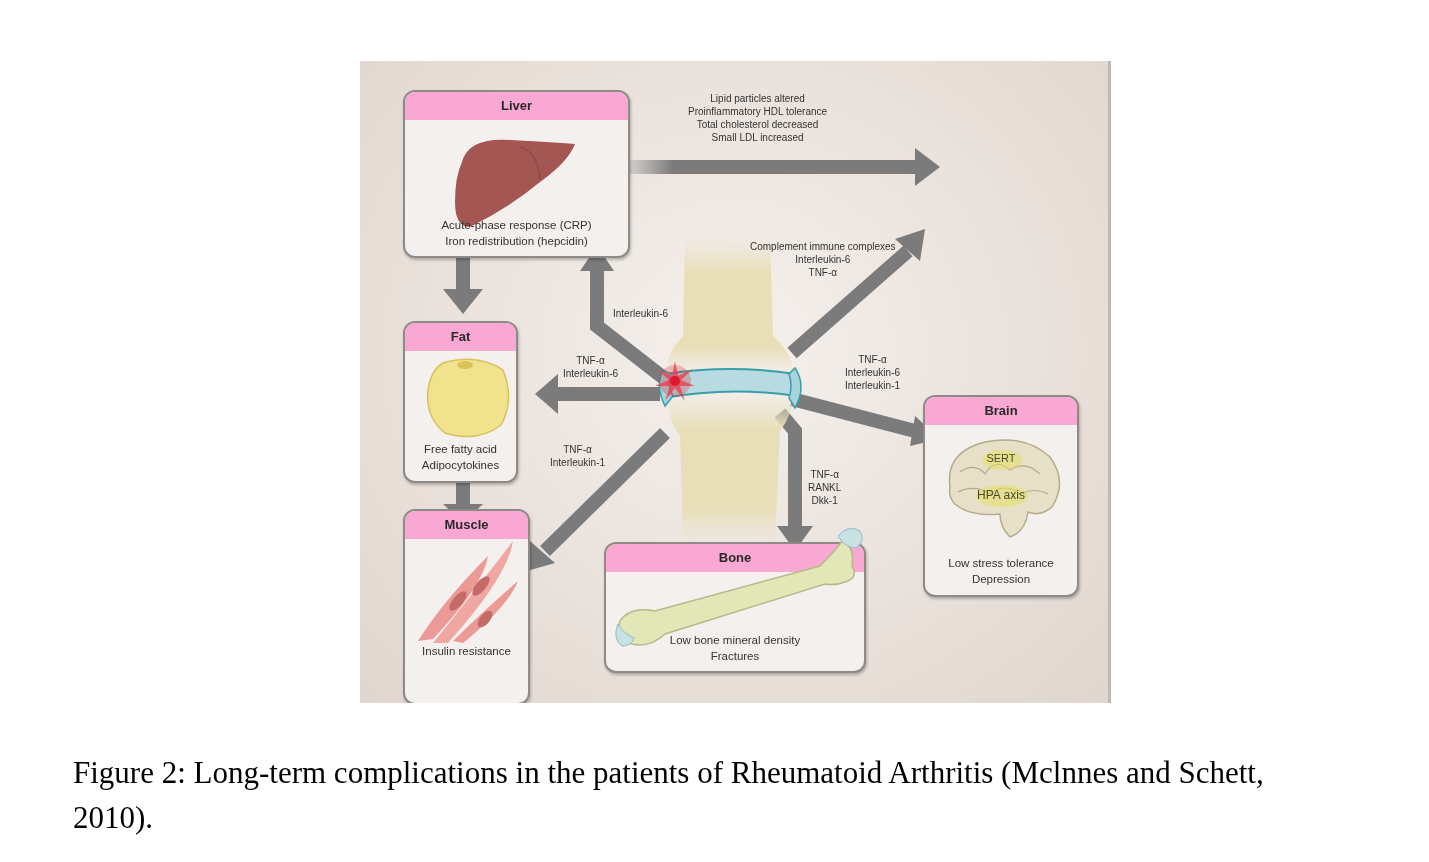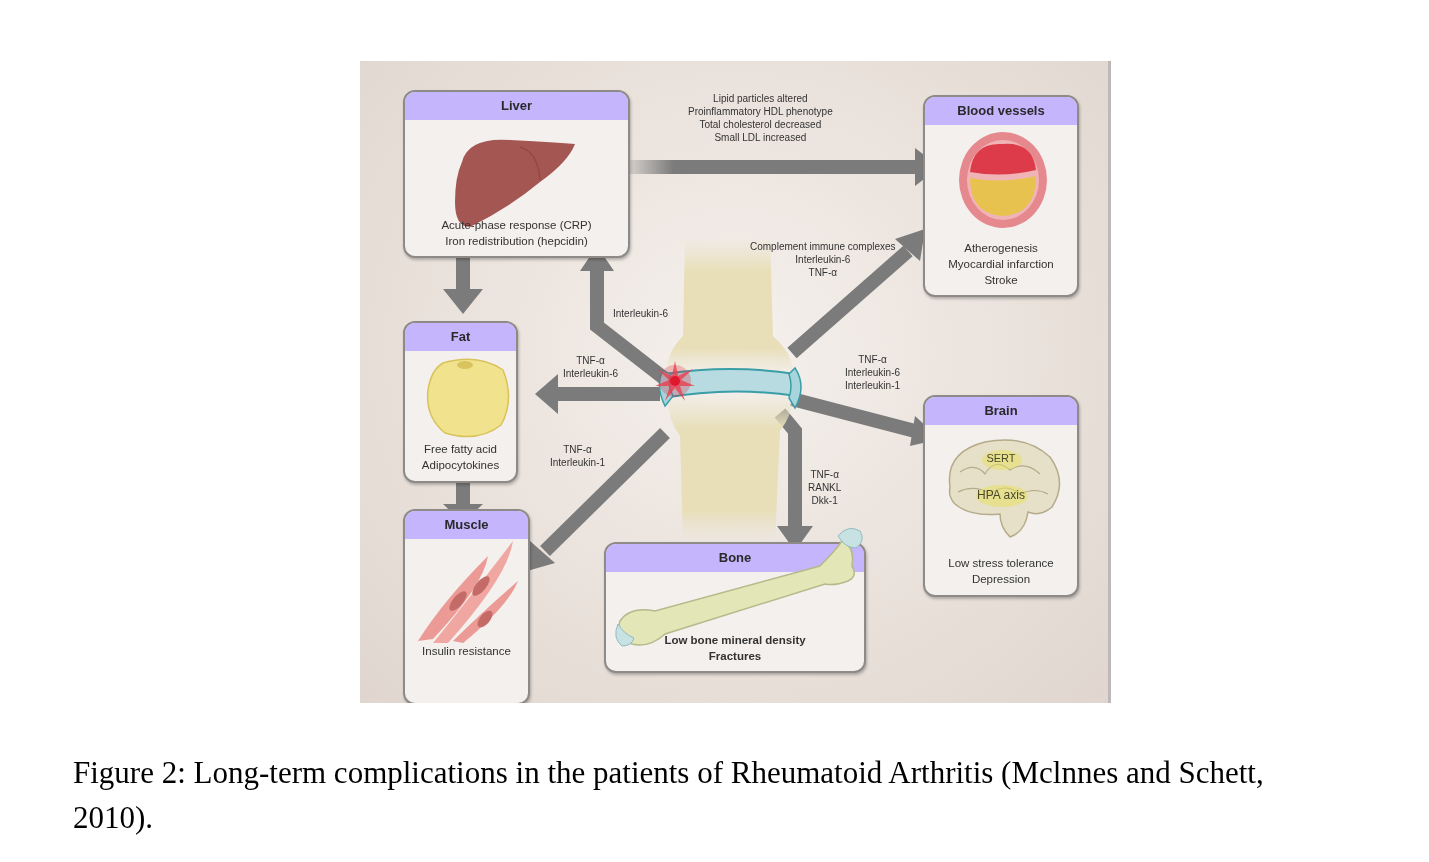--- a/index.html
+++ b/index.html
@@ -2,21 +2,21 @@
 <html><head>
 <meta charset="utf-8">
 <style>
   html,body{margin:0;padding:0;background:#ffffff;}
   body{width:1429px;height:862px;position:relative;overflow:hidden;font-family:"Liberation Sans",sans-serif;}
   #figure{position:absolute;left:360px;top:61px;width:751px;height:642px;
     background:radial-gradient(ellipse at 50% 45%, #f5f1ee 0%, #ece4de 45%, #e0d6cf 100%);
     border-right:3px solid #bfb8bb;box-sizing:border-box;overflow:hidden;}
   .box{position:absolute;background:#f3f0ee;border:2px solid #8d8a88;border-radius:12px;box-sizing:border-box;overflow:hidden;
        box-shadow:1px 2px 3px rgba(0,0,0,0.25);}
-  .box .hdr{height:28px;background:#c4b5fd;text-align:center;font-weight:bold;font-size:13px;line-height:28px;color:#2a2a2a;}
+  .box .hdr{height:28px;background:#f9a8d4;text-align:center;font-weight:bold;font-size:13px;line-height:28px;color:#2a2a2a;}
   .box .desc{position:absolute;left:0;right:0;text-align:center;font-size:11.5px;line-height:16px;color:#333;}
   .lbl{position:absolute;text-align:center;font-size:10px;line-height:13px;color:#333;white-space:nowrap;}
   svg.arrows{position:absolute;left:0;top:0;}
   #caption{position:absolute;left:73px;top:750px;width:1320px;font-family:"Liberation Serif",serif;font-size:31px;line-height:45px;color:#000;}
   .ill{position:absolute;}
 </style>
 </head>
 <body>
 
 <div id="figure">
@@ -102,34 +102,20 @@
     <svg class="ill" style="left:45px;top:40px;" width="130" height="95" viewBox="0 0 130 95">
       <path d="M12,30 Q18,5 60,8 Q100,10 125,12 Q118,30 90,50 Q60,75 20,95 Q5,95 5,70 Q5,45 12,30 Z" fill="#a45652"></path>
       <path d="M70,15 Q88,20 90,48" fill="none" stroke="#8a3f3c" stroke-width="1.5" opacity="0.6"></path>
     </svg>
     <div class="desc" style="top:125px;">
       <div>Acute-phase response (CRP)</div>
       <div>Iron redistribution (hepcidin)</div>
     </div>
   </div>
 
-  <div class="box" style="left:563px;top:34px;width:156px;height:202px;">
-    <div class="hdr">Blood vessels</div>
-    <svg class="ill" style="left:33px;top:33px;" width="90" height="100" viewBox="0 0 90 100">
-      <ellipse cx="45" cy="50" rx="44" ry="48" fill="#e5898e"></ellipse>
-      <ellipse cx="45" cy="50" rx="36" ry="40" fill="#f1b4b6"></ellipse>
-      <path d="M12,42 Q15,12 45,14 Q75,12 78,40 Q45,48 12,42 Z" fill="#dd3b4a"></path>
-      <path d="M12,48 Q45,54 78,46 Q78,84 45,86 Q12,84 12,48 Z" fill="#e8c24f"></path>
-    </svg>
-    <div class="desc" style="top:143px;">
-      <div>Atherogenesis</div>
-      <div>Myocardial infarction</div>
-      <div>Stroke</div>
-    </div>
-  </div>
 
   <div class="box" style="left:43px;top:260px;width:115px;height:162px;">
     <div class="hdr">Fat</div>
     <svg class="ill" style="left:18px;top:32px;" width="90" height="85" viewBox="0 0 90 85">
       <path d="M20,8 Q55,-2 80,15 Q92,45 78,70 Q55,88 22,78 Q2,62 5,35 Q8,15 20,8 Z" fill="#f1e38e" stroke="#d9c25a" stroke-width="1.5"></path>
       <ellipse cx="42" cy="10" rx="8" ry="4" fill="#c8ad3a" opacity="0.6"></ellipse>
     </svg>
     <div class="desc" style="top:118px;">
       <div>Free fatty acid</div>
       <div>Adipocytokines</div>
@@ -162,34 +148,34 @@
       <ellipse cx="68" cy="55" rx="5" ry="12" transform="rotate(40 68 55)" fill="#c46b68"></ellipse>
       <ellipse cx="72" cy="88" rx="5" ry="10" transform="rotate(40 72 88)" fill="#c46b68"></ellipse>
     </svg>
     <div class="desc" style="top:132px;">
       <div>Insulin resistance</div>
     </div>
   </div>
 
   <div class="box" style="left:244px;top:481px;width:262px;height:131px;">
     <div class="hdr">Bone</div>
-    <div class="desc" style="top:88px;font-weight:bold;">
+    <div class="desc" style="top:88px;">
       <div>Low bone mineral density</div>
       <div>Fractures</div>
     </div>
   </div>
   <svg class="ill" style="left:250px;top:465px;" width="260" height="125" viewBox="0 0 260 125">
     <path d="M10,95 Q20,80 45,85 L210,40 Q225,25 232,15 Q245,20 242,40 Q248,50 238,55 Q225,60 215,58 L55,108 Q40,122 22,118 Q5,110 10,95 Z" fill="#e3e6b6" stroke="#b6b98a" stroke-width="1.5"></path>
     <path d="M228,10 Q238,-2 250,5 Q256,15 246,22 Q235,22 228,10 Z" fill="#c8e1e3" stroke="#8fbcc0" stroke-width="1"></path>
     <path d="M8,98 Q2,112 12,120 Q22,120 24,112 Q14,108 8,98 Z" fill="#c8e1e3" stroke="#8fbcc0" stroke-width="1"></path>
   </svg>
 
   <div class="lbl" style="left:328px;top:31px;">
     <div>Lipid particles altered</div>
-    <div>Proinflammatory HDL phenotype</div>
+    <div>Proinflammatory HDL tolerance</div>
     <div>Total cholesterol decreased</div>
     <div>Small LDL increased</div>
   </div>
   <div class="lbl" style="left:390px;top:179px;text-align:center;">
     <div>Complement immune complexes</div>
     <div>Interleukin-6</div>
     <div>TNF-α</div>
   </div>
   <div class="lbl" style="left:253px;top:246px;">
     <div>Interleukin-6</div>

